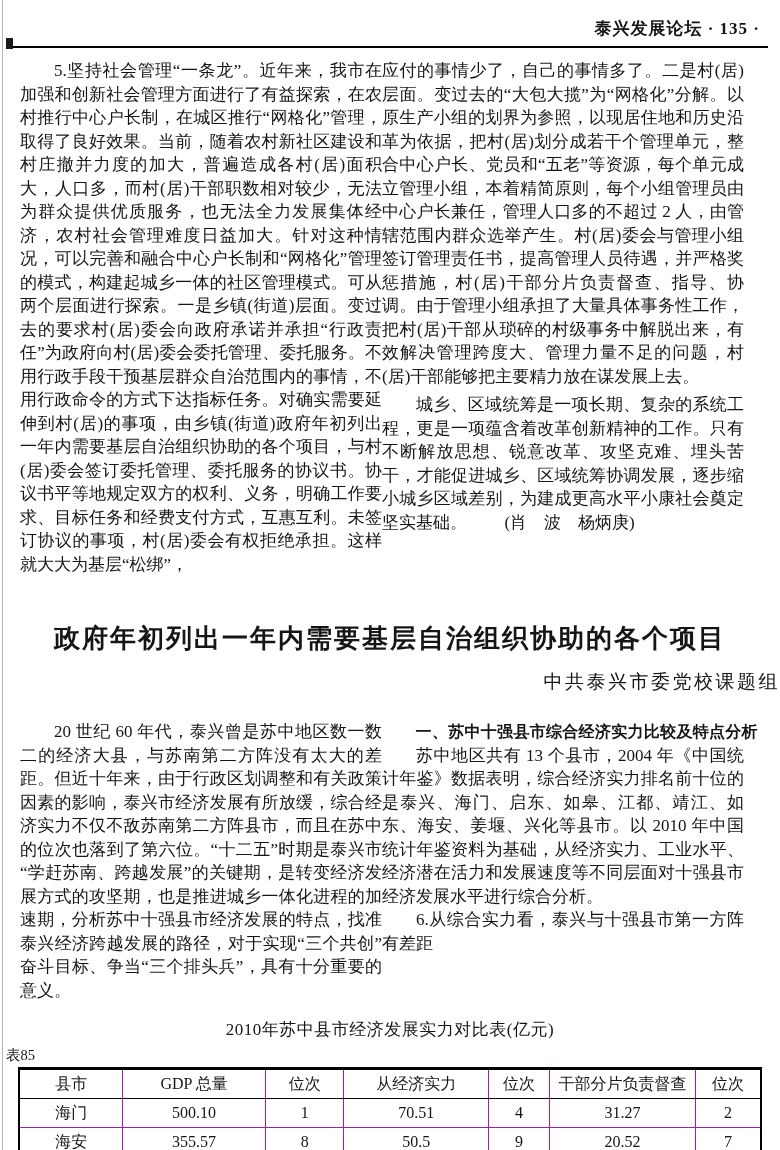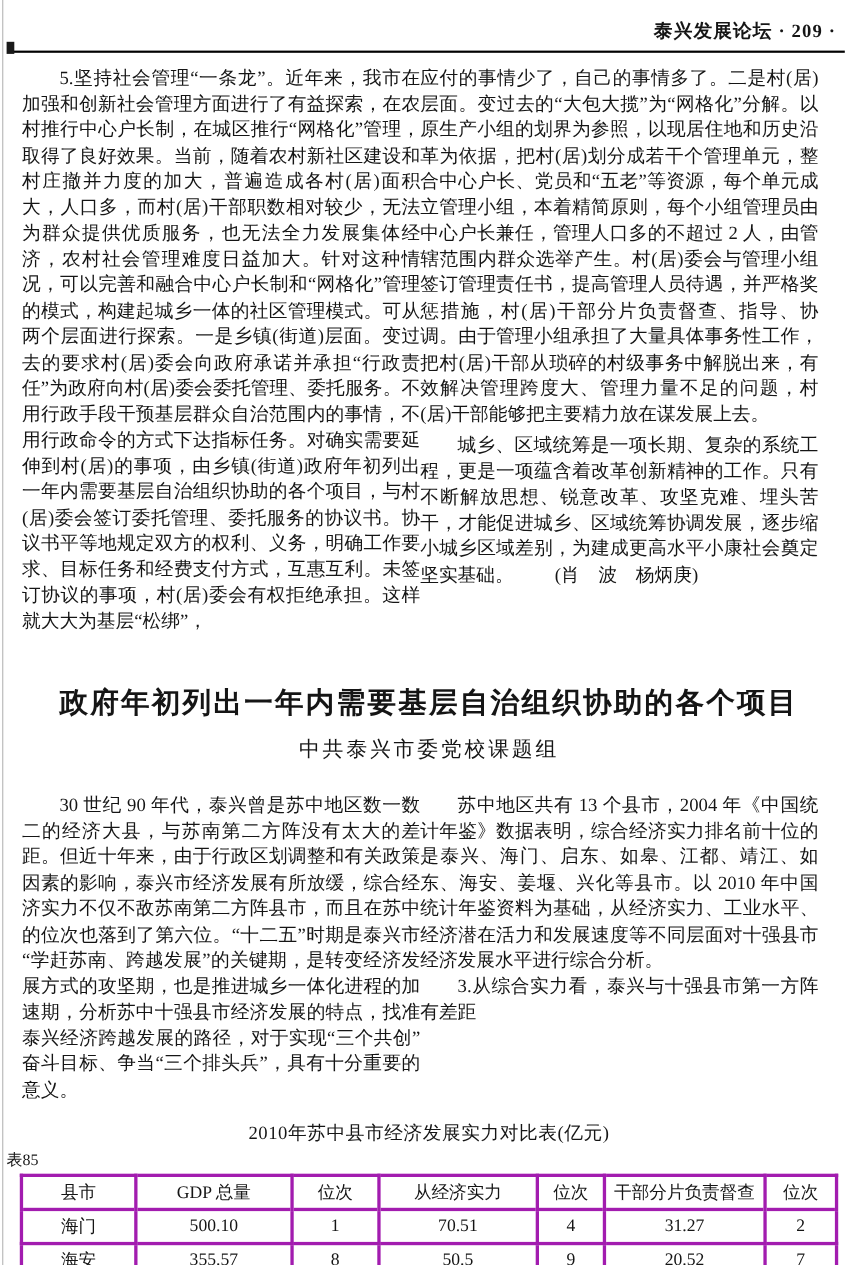--- a/index.html
+++ b/index.html
@@ -54,21 +54,21 @@
   .article-title{
     margin:46px 10px 0 10px;
     text-align:center;
     font-size:26px;
     font-weight:bold;
     letter-spacing:2px;
     line-height:34px;
   }
   .article-author{
     margin-top:13px;
-    text-align:center;
+    text-align:right;
     font-size:19px;
     letter-spacing:2.5px;
     line-height:26px;
   }
   .second{margin-top:25px;}
   .section-heading{
     font-weight:bold;
     font-size:16px;
     text-indent:2.1em;
     white-space:nowrap;
@@ -93,65 +93,66 @@
     line-height:19px;
   }
   table.data{
     width:744px;
     margin:2px auto 0 18px;
     border-collapse:collapse;
     table-layout:fixed;
     font-size:16px;
   }
   table.data th, table.data td{
-    border:3px solid #a21caf;
+    border:1px solid #a21caf;
     font-weight:normal;
     text-align:center;
     height:28px;
     padding:0 2px;
     overflow:hidden;
   }
   table.data{border:2px solid #000;border-top:3px solid #000;border-bottom:3px solid #000;}
   table.data thead th{border-bottom:1.5px solid #000;}
   .c0{width:14.0%}.c1{width:19.2%}.c2{width:10.6%}.c3{width:19.5%}
   .c4{width:8.2%}.c5{width:19.7%}.c6{width:8.8%}
 </style>
 </head>
 <body>
 
 <div class="page">
   <div class="edge-line"></div>
   <div class="scan-mark"></div>
 
   <div class="running-head">
     <span>泰兴发展论坛</span>
-    <span class="pageno">· 209 ·</span>
+    <span class="pageno">· 135 ·</span>
   </div>
   <div class="head-rule"></div>
 
   <div class="two-col">
     <div class="col">
       <p class="indent">5.坚持社会管理“一条龙”。近年来，我市在加强和创新社会管理方面进行了有益探索，在农村推行中心户长制，在城区推行“网格化”管理，取得了良好效果。当前，随着农村新社区建设和村庄撤并力度的加大，普遍造成各村(居)面积大，人口多，而村(居)干部职数相对较少，无法为群众提供优质服务，也无法全力发展集体经济，农村社会管理难度日益加大。针对这种情况，可以完善和融合中心户长制和“网格化”管理的模式，构建起城乡一体的社区管理模式。可从两个层面进行探索。一是乡镇(街道)层面。变过去的要求村(居)委会向政府承诺并承担“行政责任”为政府向村(居)委会委托管理、委托服务。不用行政手段干预基层群众自治范围内的事情，不用行政命令的方式下达指标任务。对确实需要延伸到村(居)的事项，由乡镇(街道)政府年初列出一年内需要基层自治组织协助的各个项目，与村(居)委会签订委托管理、委托服务的协议书。协议书平等地规定双方的权利、义务，明确工作要求、目标任务和经费支付方式，互惠互利。未签订协议的事项，村(居)委会有权拒绝承担。这样就大大为基层“松绑”，</p>
     </div>
     <div class="col">
       <p>应付的事情少了，自己的事情多了。二是村(居)层面。变过去的“大包大揽”为“网格化”分解。以原生产小组的划界为参照，以现居住地和历史沿革为依据，把村(居)划分成若干个管理单元，整合中心户长、党员和“五老”等资源，每个单元成立管理小组，本着精简原则，每个小组管理员由中心户长兼任，管理人口多的不超过 2 人，由管辖范围内群众选举产生。村(居)委会与管理小组签订管理责任书，提高管理人员待遇，并严格奖惩措施，村(居)干部分片负责督查、指导、协调。由于管理小组承担了大量具体事务性工作，把村(居)干部从琐碎的村级事务中解脱出来，有效解决管理跨度大、管理力量不足的问题，村(居)干部能够把主要精力放在谋发展上去。</p>
       <p class="indent closing"><span>城乡、区域统筹是一项长期、复杂的系统工程，更是一项蕴含着改革创新精神的工作。只有不断解放思想、锐意改革、攻坚克难、埋头苦干，才能促进城乡、区域统筹协调发展，逐步缩小城乡区域差别，为建成更高水平小康社会奠定坚实基础。</span><span class="attribution">(肖　波　杨炳庚)</span></p>
     </div>
   </div>
 
   <div class="article-title">政府年初列出一年内需要基层自治组织协助的各个项目</div>
   <div class="article-author">中共泰兴市委党校课题组</div>
 
   <div class="two-col second">
     <div class="col">
-      <p class="indent">30 世纪 90 年代，泰兴曾是苏中地区数一数二的经济大县，与苏南第二方阵没有太大的差距。但近十年来，由于行政区划调整和有关政策因素的影响，泰兴市经济发展有所放缓，综合经济实力不仅不敌苏南第二方阵县市，而且在苏中的位次也落到了第六位。“十二五”时期是泰兴市“学赶苏南、跨越发展”的关键期，是转变经济发展方式的攻坚期，也是推进城乡一体化进程的加速期，分析苏中十强县市经济发展的特点，找准泰兴经济跨越发展的路径，对于实现“三个共创”奋斗目标、争当“三个排头兵”，具有十分重要的意义。</p>
+      <p class="indent">20 世纪 60 年代，泰兴曾是苏中地区数一数二的经济大县，与苏南第二方阵没有太大的差距。但近十年来，由于行政区划调整和有关政策因素的影响，泰兴市经济发展有所放缓，综合经济实力不仅不敌苏南第二方阵县市，而且在苏中的位次也落到了第六位。“十二五”时期是泰兴市“学赶苏南、跨越发展”的关键期，是转变经济发展方式的攻坚期，也是推进城乡一体化进程的加速期，分析苏中十强县市经济发展的特点，找准泰兴经济跨越发展的路径，对于实现“三个共创”奋斗目标、争当“三个排头兵”，具有十分重要的意义。</p>
     </div>
     <div class="col">
+      <p class="section-heading">一、苏中十强县市综合经济实力比较及特点分析</p>
       <p class="indent">苏中地区共有 13 个县市，2004 年《中国统计年鉴》数据表明，综合经济实力排名前十位的是泰兴、海门、启东、如皋、江都、靖江、如东、海安、姜堰、兴化等县市。以 2010 年中国统计年鉴资料为基础，从经济实力、工业水平、经济潜在活力和发展速度等不同层面对十强县市经济发展水平进行综合分析。</p>
-      <p class="indent">3.从综合实力看，泰兴与十强县市第一方阵有差距</p>
+      <p class="indent">6.从综合实力看，泰兴与十强县市第一方阵有差距</p>
     </div>
   </div>
 
   <div class="table-title">2010年苏中县市经济发展实力对比表(亿元)</div>
   <div class="table-label">表85</div>
 
   <table class="data">
     <colgroup>
       <col class="c0">
         <col class="c1">

